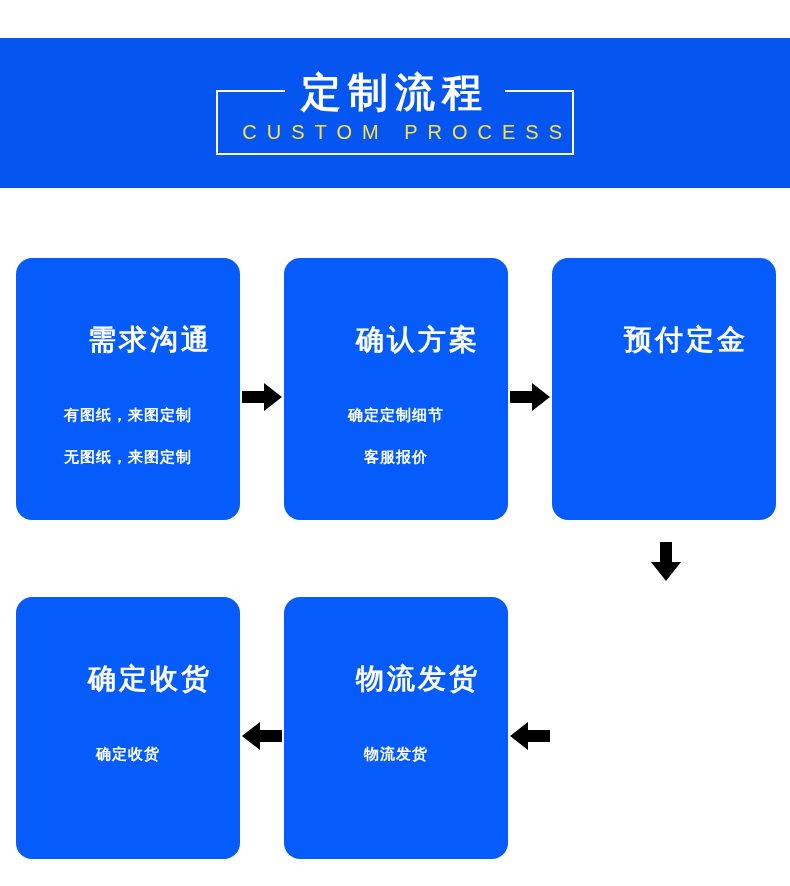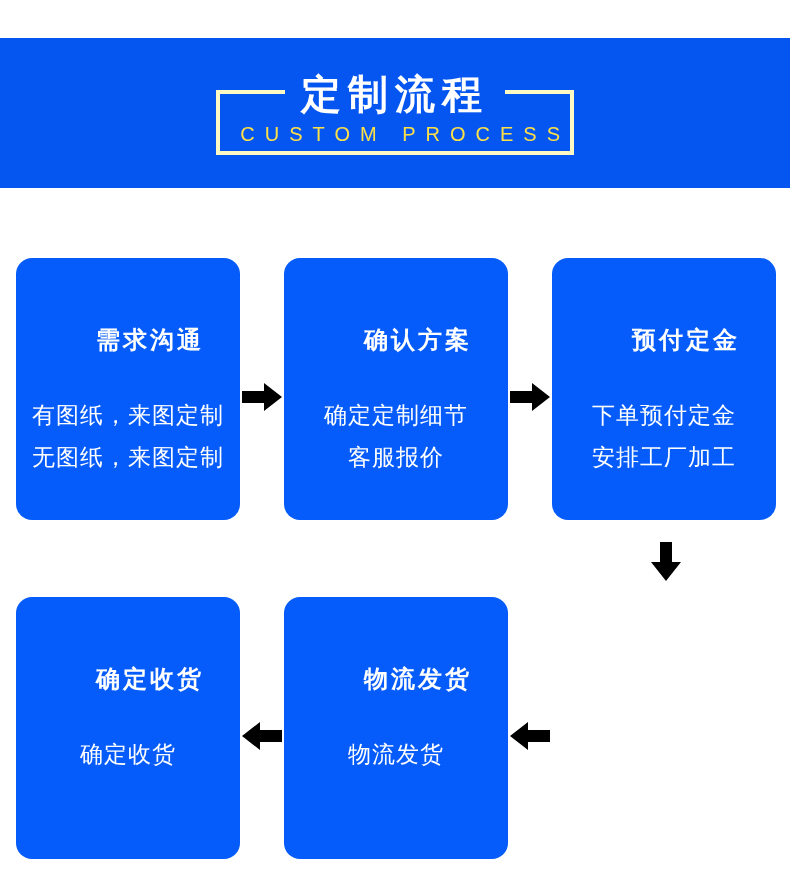--- a/index.html
+++ b/index.html
@@ -25,21 +25,21 @@
     width: 790px;
     height: 150px;
     background: var(--banner-bg);
   }
   .title-box {
     position: relative;
     width: 358px;
     height: 65px;
     margin: 0 auto;
     top: 52px;
-    border: 4px solid #fef9c3;
+    border: 2px solid #fef9c3;
   }
   .title-main {
     position: absolute;
     top: 0;
     left: 50%;
     transform: translate(-50%, -50%);
     background: var(--banner-bg);
     padding: 0 16px;
     white-space: nowrap;
     color: #ffffff;
@@ -74,30 +74,30 @@
     width: 224px;
     height: 262px;
     border-radius: 16px;
     background: var(--card-bg);
     color: #ffffff;
     text-align: center;
     flex: 0 0 auto;
   }
   .card-title {
     margin-top: 57px;
-    font-size: 24px;
+    font-size: 28px;
     font-weight: bold;
     line-height: 50px;
     letter-spacing: 3px;
     padding-left: 44px;
   }
   .card-desc {
     margin-top: 29px;
-    font-size: 23px;
-    font-weight: normal;
+    font-size: 15px;
+    font-weight: bold;
     line-height: 42px;
     letter-spacing: 1px;
   }
   .arrow-cell {
     width: 44px;
     flex: 0 0 auto;
     display: flex;
     justify-content: center;
   }
   .arrow {
@@ -153,24 +153,20 @@
       </div>
       <div class="arrow-cell">
         <div class="arrow">
           <svg width="40" height="30" viewBox="0 0 40 30" fill="currentColor" xmlns="http://www.w3.org/2000/svg">
             <path d="M0,9 L22,9 L22,1 L40,15 L22,29 L22,21 L0,21 Z"></path>
           </svg>
         </div>
       </div>
       <div class="card">
         <div class="card-title">预付定金</div>
-        <div class="card-desc">
-          <div>下单预付定金</div>
-          <div>安排工厂加工</div>
-        </div>
       </div>
     </div>
 
     <div class="row-spacer"></div>
 
     <div class="arrow-down">
       <svg width="32" height="40" viewBox="0 0 32 40" fill="currentColor" xmlns="http://www.w3.org/2000/svg">
         <path d="M10,0 L22,0 L22,20 L31,20 L16,39 L1,20 L10,20 Z"></path>
       </svg>
     </div>

